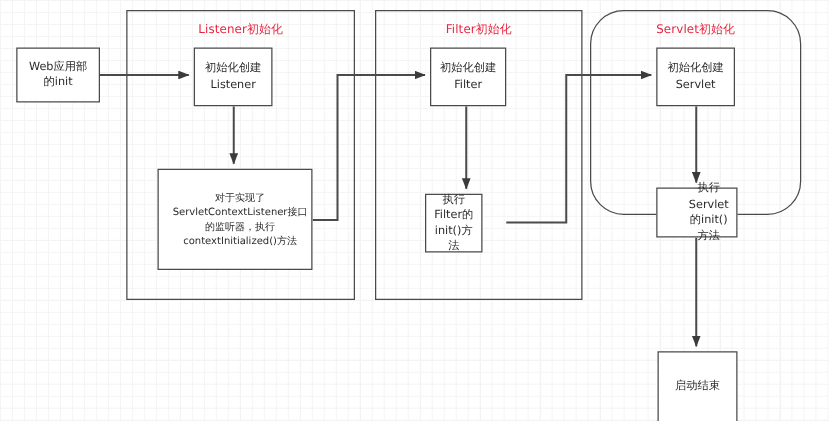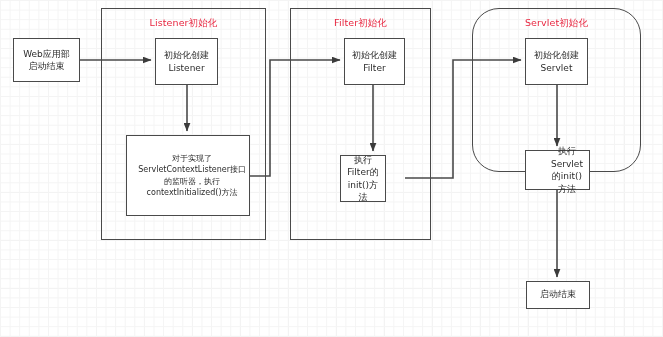--- a/index.html
+++ b/index.html
@@ -69,25 +69,25 @@
     white-space: pre-line;
     display: block;
   }
   .node.small-text { font-size: 8px; line-height: 11.5px; }
 </style>
 </head>
 <body>
 
 <div id="canvas"></div>
 
-<div class="group-box" style="left:101px; top:8px; width:165px; height:232px;">
+<div class="group-box" style="left:101px; top:8px; width:183px; height:232px;">
   <div class="group-title">Listener初始化</div>
 </div>
 
-<div class="group-box" style="left:290px; top:8px; width:141px; height:232px;">
+<div class="group-box" style="left:300px; top:8px; width:166px; height:232px;">
   <div class="group-title">Filter初始化</div>
 </div>
 
 <div class="group-box" style="left:472px; top:8px; width:169px; height:164px;border-radius:27px;">
   <div class="group-title">Servlet初始化</div>
 </div>
 
 <svg id="wires" viewBox="0 0 663 337">
   <defs>
     <marker id="arrow" markerWidth="9" markerHeight="7" refX="8.4" refY="3.5" orient="auto" markerUnits="userSpaceOnUse">
@@ -107,21 +107,21 @@
     <path d="M405,178 L453,178 L453,60 L521,60" marker-end="url(#arrow)"></path>
 
     <path d="M557,85 L557,146" marker-end="url(#arrow)"></path>
 
     <path d="M557,190 L557,277" marker-end="url(#arrow)"></path>
   </g>
 </svg>
 
 <div class="node" style="left:13px; top:38px; width:67px; height:44px;">
   <span class="txt">Web应用部
-启动结束</span>
+的init</span>
 </div>
 
 <div class="node" style="left:155px; top:38px; width:63px; height:47px;">
   <span class="txt">初始化创建
 Listener</span>
 </div>
 
 <div class="node small-text" style="left:126px; top:135px; width:124px; height:81px;justify-content:flex-end;">
   <span class="txt">对于实现了
 ServletContextListener接口
@@ -142,15 +142,15 @@
 <div class="node" style="left:525px; top:38px; width:63px; height:47px;">
   <span class="txt">初始化创建
 Servlet</span>
 </div>
 
 <div class="node" style="left:525px; top:150px; width:65px; height:40px;padding-left:22px;">
   <span class="txt">执行Servlet
 的init()方法</span>
 </div>
 
-<div class="node" style="left:526px; top:281px; width:64px; height:28px;font-family:Liberation Mono, monospace;">
+<div class="node" style="left:526px; top:281px; width:64px; height:57px;">
   <span class="txt">启动结束</span>
 </div>
 
 </body></html>

